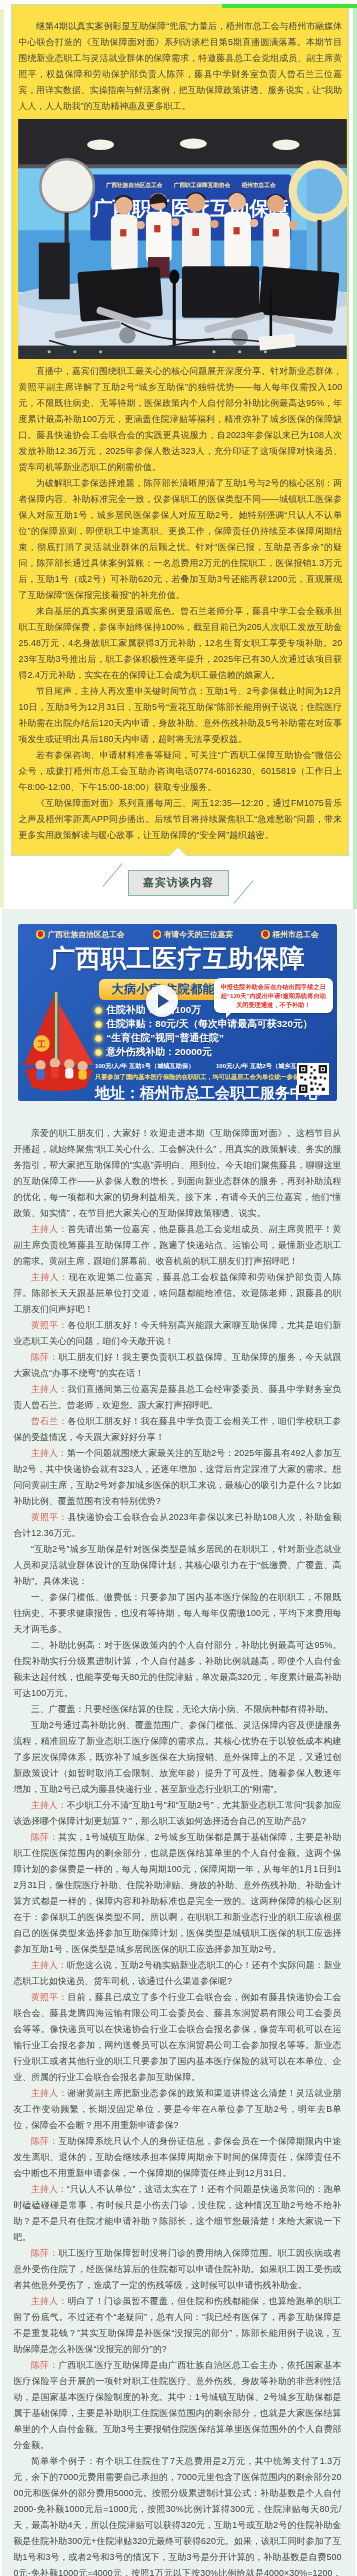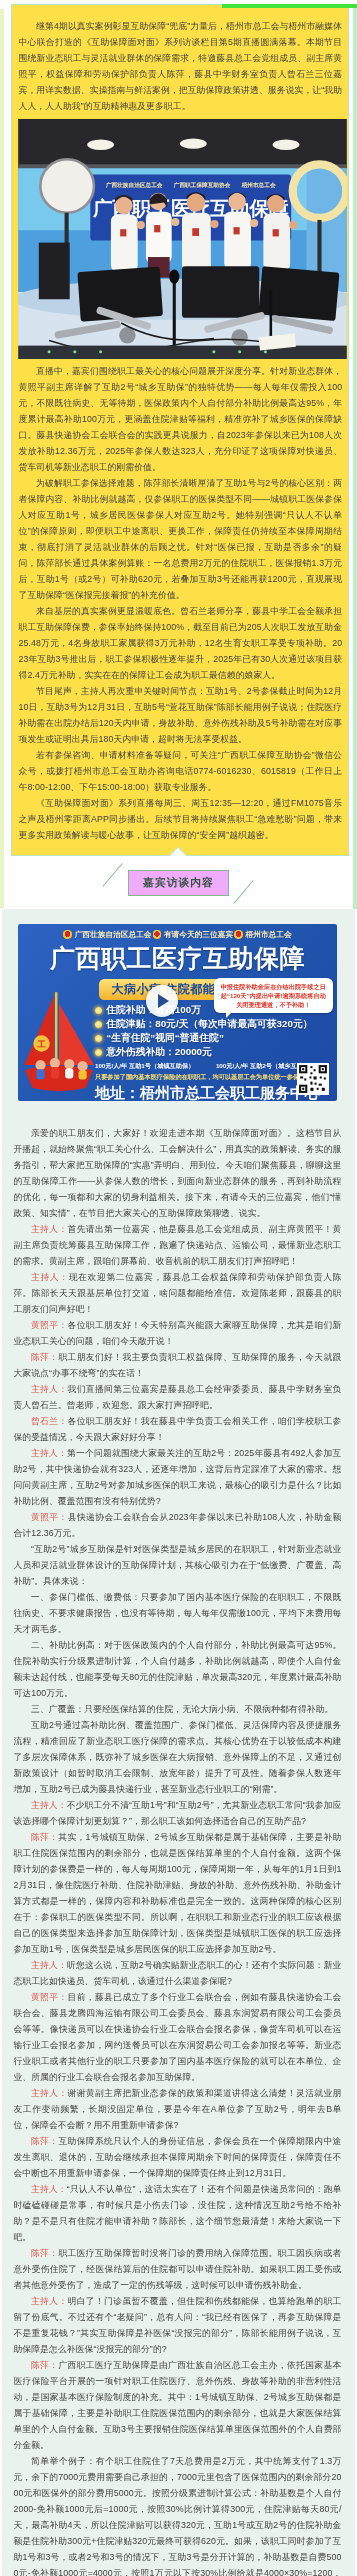--- a/index.html
+++ b/index.html
@@ -11,29 +11,29 @@
   .strip-right{position:absolute;top:4.1px;right:0;width:4.1px;height:901px;background:#bdeec6;}
   
   .intro-box{margin:4.1px 8.2px 0 10.8px;background:#fde047;border:1px solid #b9e3c6;padding:13.4px 5.7px 12.4px 6.7px;}
   .para{margin:0;text-indent:2em;text-align:justify;font-size:8.8px;line-height:16px;letter-spacing:0.1px;color:#3f3f3f;word-break:break-all;}
   .speaker{color:#d9534a;}
   
   .photo{margin:4.1px auto;width:329px;height:240px;display:block;}
   
   .notch{width:11.3px;height:11.3px;background:#fff;border-top:1px solid #b9e3c6;border-right:1px solid #b9e3c6;transform:rotate(-45deg);margin:-6.7px auto 0;position:relative;z-index:2;}
   .badge-wrap{position:relative;width:max-content;margin:8.2px auto 0;}
-  .badge{border:0.8px solid #84b795;background:#f0abfc;padding:5.2px 14.4px;font-size:10.8px;font-weight:700;color:#35523f;letter-spacing:1px;}
+  .badge{border:0.8px solid #84b795;background:#e5e5e5;padding:5.2px 14.4px;font-size:10.8px;font-weight:700;color:#35523f;letter-spacing:1px;}
   .slash{position:absolute;width:1px;height:30px;background:#84b795;transform:rotate(40deg);}
   .slash-l{left:-15.5px;top:-10.3px;}
   .slash-r{right:-14.4px;bottom:-10.3px;}
   
   .mint{margin:12.4px 2.1px 0;background:#e9f2ec;padding:15.5px 13.4px 7.2px 11.3px;}
   
   .poster{position:relative;width:319px;height:177px;margin:0 auto;border-radius:2.1px;overflow:hidden;background:linear-gradient(135deg,#2e63c4 0%,#2257b0 45%,#1d4aa4 100%);color:#fff;cursor:pointer;}
-  .p-logos{display:flex;justify-content:center;align-items:center;gap:1px;padding-top:5.7px;font-size:7.7px;font-weight:700;color:#f7e7b5;}
+  .p-logos{display:flex;justify-content:center;align-items:center;gap:28px;padding-top:5.7px;font-size:7.7px;font-weight:700;color:#f7e7b5;}
   .p-logo{display:flex;align-items:center;gap:2.6px;}
   .logo-dot{width:8.8px;height:8.8px;border-radius:50%;background:radial-gradient(circle at 50% 45%,#d42a1e 0 44%,#f5c33b 45% 72%,#d42a1e 73%);box-shadow:0 0 0 0.5px #f5c33b inset;}
   .p-title{text-align:center;font-size:25px;font-weight:900;letter-spacing:0.5px;margin-top:2.1px;text-shadow:0 1px 1.5px rgba(0,0,0,.35);white-space:nowrap;}
   .p-col{margin-left:77px;width:238px;position:relative;z-index:1;}
   .p-pill{width:max-content;margin:4.1px 0 0 4.1px;background:linear-gradient(#ffe27a,#f5b32b);color:#174a9e;font-size:12px;font-weight:900;padding:2.1px 12.4px;border-radius:5.2px;letter-spacing:0.5px;}
   .p-bullet{display:flex;align-items:center;gap:4.1px;font-size:9.8px;font-weight:800;line-height:14px;text-shadow:0 0.5px 1px rgba(0,0,0,.3);white-space:nowrap;}
   .p-bullets{margin-top:3.1px;}
   .bulb{flex:0 0 7.2px;width:7.2px;height:7.2px;border-radius:50%;background:radial-gradient(#fff9c4,#f7c832);box-shadow:0 0 3.6px 1px rgba(247,200,50,.8);}
   .p-plans{display:flex;gap:21.6px;font-size:6.2px;font-weight:700;color:#fff;margin-top:2.6px;white-space:nowrap;}
   .p-elig{font-size:6.2px;font-weight:700;color:#ffe06a;margin-top:2.1px;white-space:nowrap;}
@@ -148,21 +148,21 @@
           <circle cx="160" cy="452" r="3"></circle>
         <circle cx="380" cy="452" r="3"></circle>
           <circle cx="430" cy="452" r="3"></circle>
           <circle cx="480" cy="452" r="3"></circle>
       </g>
       <rect x="468" y="420" width="70" height="26" fill="#f5f3ec" transform="rotate(-6 503 433)"></rect>
     </svg>
 
     <div id="intro-after">
         <p class="para">直播中，嘉宾们围绕职工最关心的核心问题展开深度分享。针对新业态群体，黄照平副主席详解了互助2号“城乡互助保”的独特优势——每人每年仅需投入100元，不限既往病史、无等待期，医保政策内个人自付部分补助比例最高达95%，年度累计最高补助100万元，更涵盖住院津贴等福利，精准弥补了城乡医保的保障缺口。藤县快递协会工会联合会的实践更具说服力，自2023年参保以来已为108人次发放补助12.36万元，2025年参保人数达323人，充分印证了这项保障对快递员、货车司机等新业态职工的刚需价值。</p>
-        <p class="para">为破解职工参保选择难题，陈萍部长清晰厘清了互助1号与2号的核心区别：两者保障内容、补助比例就越高，仅参保职工的医保类型不同——城镇职工医保参保人对应互助1号，城乡居民医保参保人对应互助2号。她特别强调“只认人不认单位”的保障原则，即便职工中途离职、更换工作，保障责任仍持续至本保障周期结束，彻底打消了灵活就业群体的后顾之忧。针对“医保已报，互助是否多余”的疑问，陈萍部长通过具体案例算账：一名总费用2万元的住院职工，医保报销1.3万元后，互助1号（或2号）可补助620元，若叠加互助3号还能再获1200元，直观展现了互助保障“医保报完接着报”的补充价值。</p>
+        <p class="para">为破解职工参保选择难题，陈萍部长清晰厘清了互助1号与2号的核心区别：两者保障内容、补助标准完全一致，仅参保职工的医保类型不同——城镇职工医保参保人对应互助1号，城乡居民医保参保人对应互助2号。她特别强调“只认人不认单位”的保障原则，即便职工中途离职、更换工作，保障责任仍持续至本保障周期结束，彻底打消了灵活就业群体的后顾之忧。针对“医保已报，互助是否多余”的疑问，陈萍部长通过具体案例算账：一名总费用2万元的住院职工，医保报销1.3万元后，互助1号（或2号）可补助620元，若叠加互助3号还能再获1200元，直观展现了互助保障“医保报完接着报”的补充价值。</p>
         <p class="para">来自基层的真实案例更显温暖底色。曾石兰老师分享，藤县中学工会全额承担职工互助保障保费，参保率始终保持100%，截至目前已为205人次职工发放互助金25.48万元，4名身故职工家属获得3万元补助，12名生育女职工享受专项补助。2023年互助3号推出后，职工参保积极性逐年提升，2025年已有30人次通过该项目获得2.4万元补助，实实在在的保障让工会成为职工最信赖的娘家人。</p>
         <p class="para">节目尾声，主持人再次重申关键时间节点：互助1号、2号参保截止时间为12月10日，互助3号为12月31日，互助5号“萱花互助保”陈部长能用例子说说；住院医疗补助需在出院办结后120天内申请，身故补助、意外伤残补助及5号补助需在对应事项发生或证明出具后180天内申请，超时将无法享受权益。</p>
         <p class="para">若有参保咨询、申请材料准备等疑问，可关注“广西职工保障互助协会”微信公众号，或拨打梧州市总工会互助办咨询电话0774-6016230、6015819（工作日上午8:00-12:00、下午15:00-18:00）获取专业服务。</p>
         <p class="para">《互助保障面对面》系列直播每周三、周五12:35—12:20，通过FM1075音乐之声及梧州零距离APP同步播出。后续节目将持续聚焦职工“急难愁盼”问题，带来更多实用政策解读与暖心故事，让互助保障的“安全网”越织越密。</p>
       </div>
   </section>
 
   <div class="notch"></div>
 
   <div class="badge-wrap">

